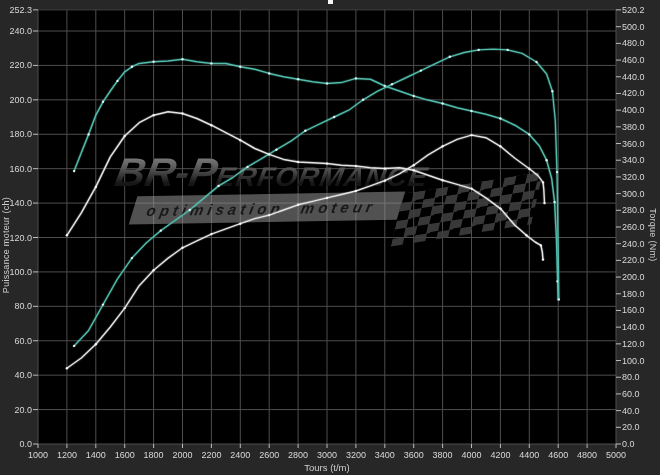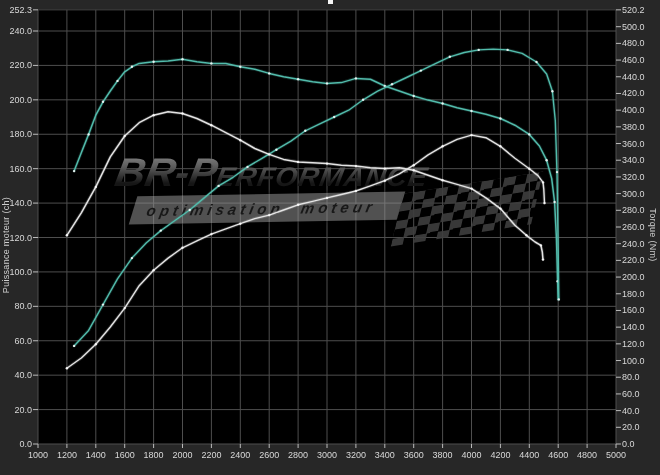--- a/index.html
+++ b/index.html
@@ -312,13 +312,14 @@
         <circle cx="471.5" cy="135.1" r="1.2" fill="#ffffff" fill-opacity="0.85"></circle>
         <circle cx="500.4" cy="146.3" r="1.2" fill="#ffffff" fill-opacity="0.85"></circle>
         <circle cx="529.3" cy="168.7" r="1.2" fill="#ffffff" fill-opacity="0.85"></circle>
         <circle cx="543.0" cy="182.4" r="1.2" fill="#ffffff" fill-opacity="0.85"></circle>
         <circle cx="544.5" cy="203.1" r="1.2" fill="#ffffff" fill-opacity="0.85"></circle>
       </g>
     </svg>
 
   <div class="ylabel-left">Puissance moteur (ch)</div>
   <div class="ylabel-right">Torque (Nm)</div>
+  <div class="xlabel">Tours (t/m)</div>
 </div>
 
 </body></html>

